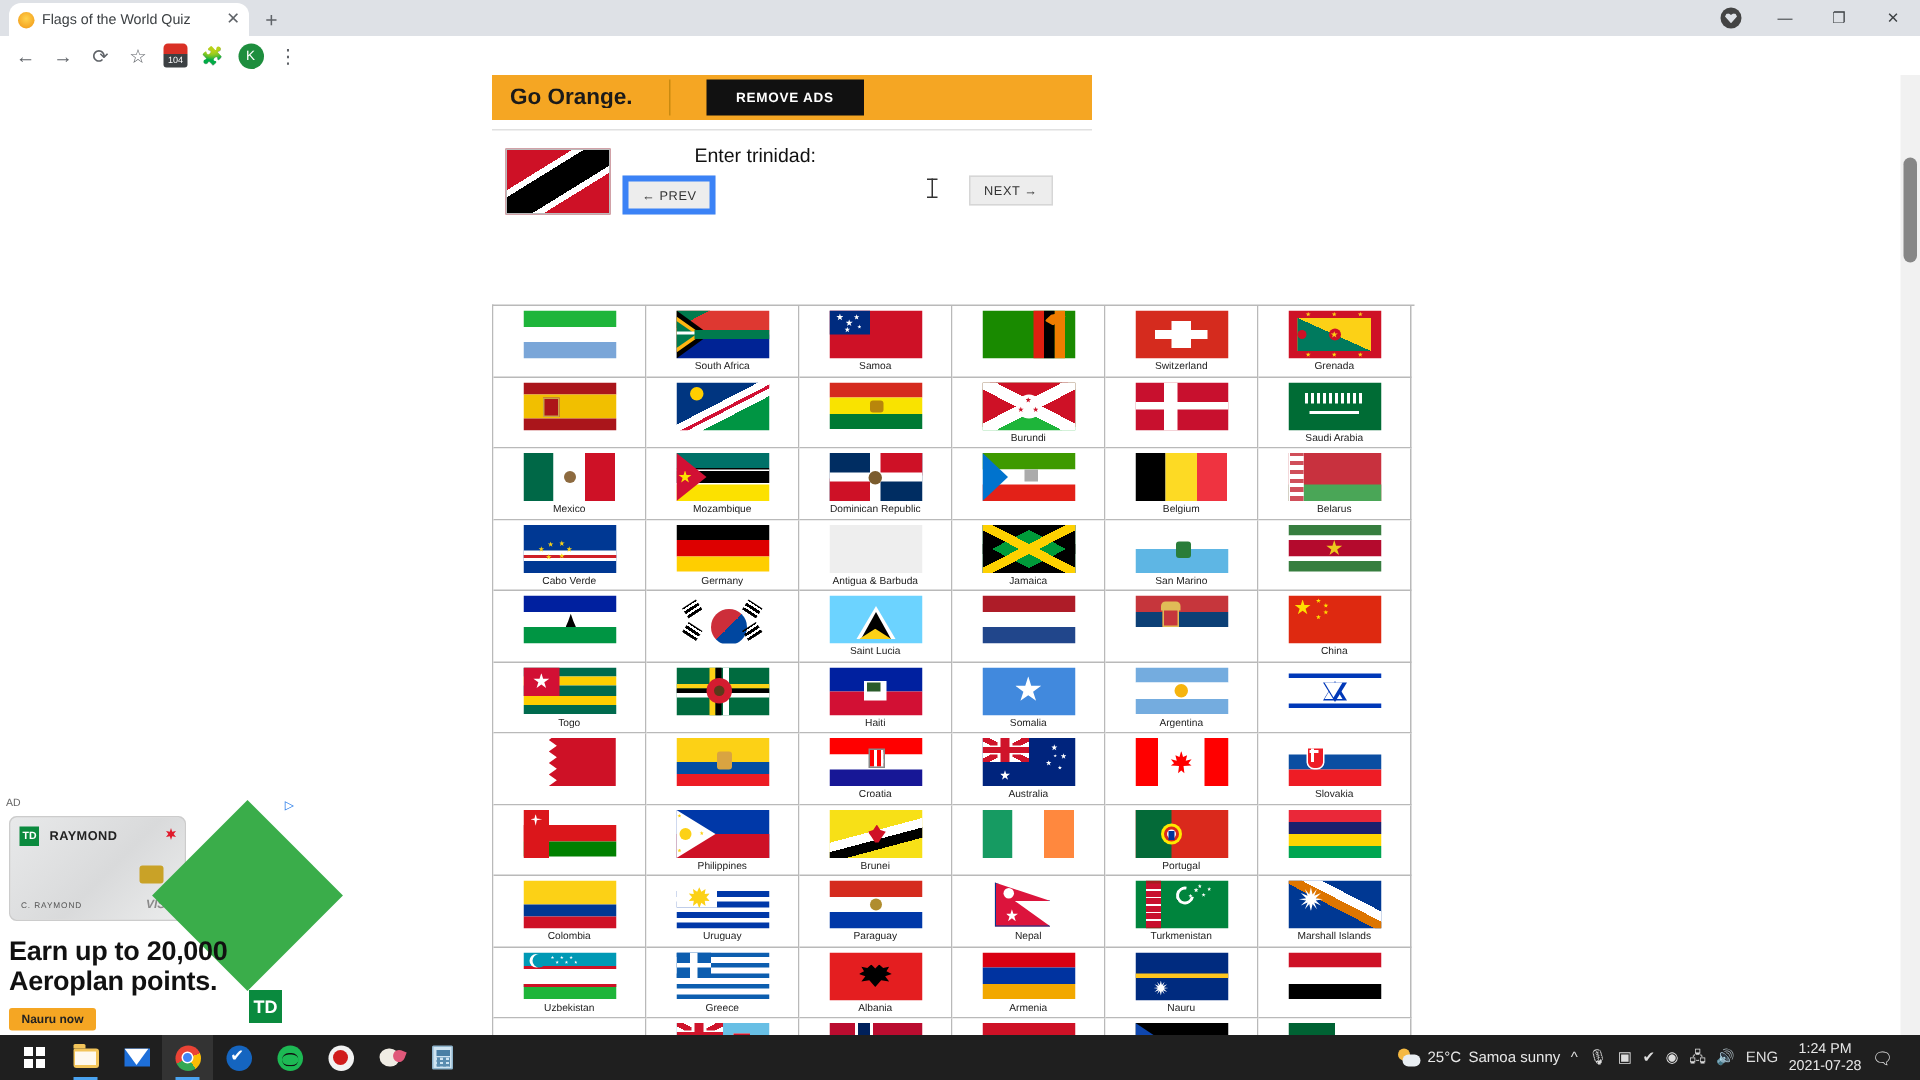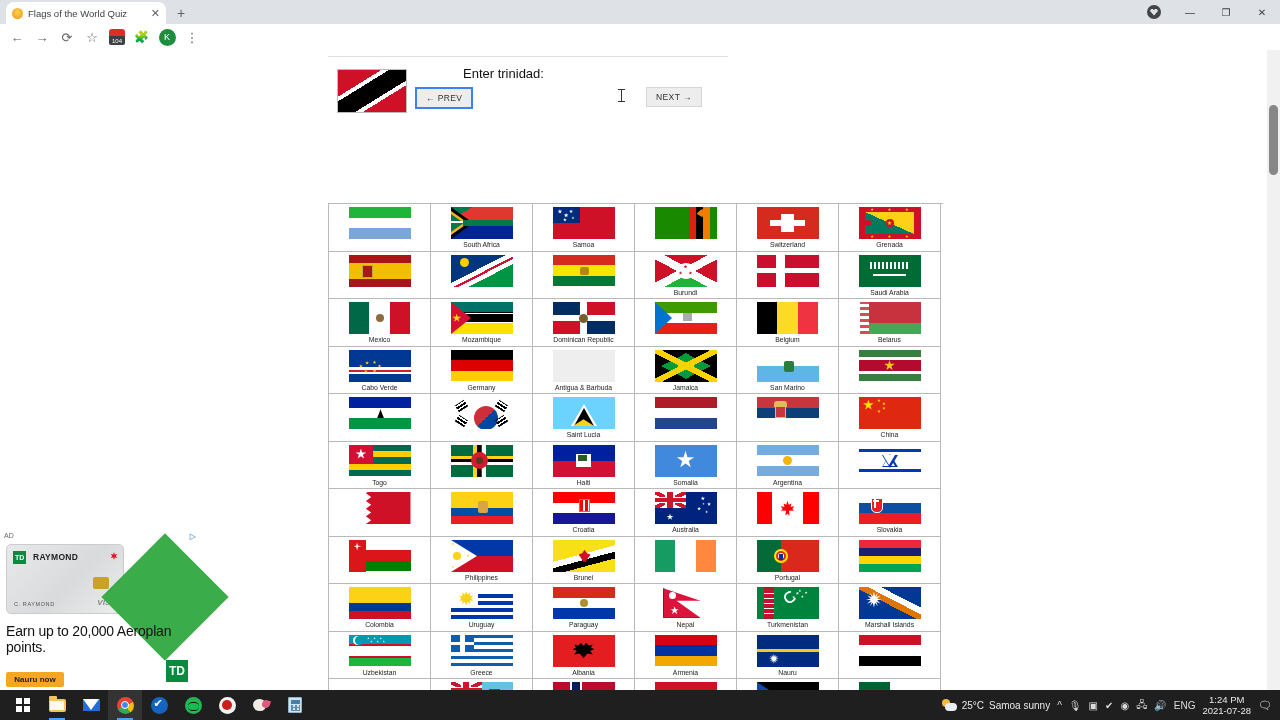--- a/index.html
+++ b/index.html
@@ -75,21 +75,21 @@
   .ad-maple { position:absolute; right:5px; top:7px; width:8px; height:8px; background:#e01a2b;
     clip-path:polygon(50% 0,60% 32%,92% 26%,72% 50%,92% 74%,60% 68%,50% 100%,40% 68%,8% 74%,28% 50%,8% 26%,40% 32%); }
   .ad-chip { position:absolute; right:14px; top:32px; width:16px; height:12px; background:#c9a227;
     border-radius:2px; }
   .ad-name { position:absolute; left:7px; bottom:6px; font-size:5.5px; color:#555;
     letter-spacing:.6px; }
   .ad-visa { position:absolute; right:7px; bottom:6px; font-size:8px; color:#8a8a8a;
     font-style:italic; font-weight:bold; }
   .ad-diamond { position:absolute; left:120px; top:22px; width:90px; height:90px; background:#3aad4a;
     transform:rotate(45deg); }
-  .ad-h1 { position:absolute; left:6px; top:94px; width:170px; font-size:14px; font-weight:normal;
+  .ad-h1 { position:absolute; left:6px; top:94px; width:170px; font-size:18px; font-weight:bold;
     color:#111; line-height:1.12; letter-spacing:-.2px; }
   .ad-btn { position:absolute; left:6px; top:142px; width:58px; height:15px; background:#f5a623;
     border-radius:2px; color:#222; font-size:8px; font-weight:bold; display:flex;
     align-items:center; justify-content:center; }
   .ad-td2 { position:absolute; right:12px; bottom:8px; width:22px; height:22px; background:#0a8a3e;
     color:#fff; font-size:12px; font-weight:bold; display:flex; align-items:center;
     justify-content:center; }
 
   
   .content { position:absolute; left:328px; top:0; width:615px; }
@@ -97,21 +97,21 @@
     display:flex; align-items:center; }
   .go-orange { font-size:15px; font-weight:bold; color:#1a1a1a; margin-left:12px;
     overflow:hidden; height:13px; line-height:11px; }
   .vline { width:1px; height:24px; background:#c98a10; margin-left:24px; }
   .remove-ads { margin-left:24px; background:#111; color:#fff; font-size:9px; font-weight:bold;
     padding:7px 20px; letter-spacing:.5px; }
   .hr { width:400px; height:1px; background:#e0e0e0; margin-top:6px; }
 
   .quizbar { position:relative; height:60px; margin-top:8px; }
   .cur-flag { position:absolute; left:9px; top:4px; width:70px; height:44px; border:1px solid #bbb; }
-  .btn-prev { position:absolute; left:87px; top:22px; background:#ededed; border:2px solid #3b82f6;
+  .btn-prev { position:absolute; left:87px; top:22px; background:#ededed; border:4px solid #3b82f6;
     font-size:8.5px; color:#333; padding:4px 9px; letter-spacing:.4px; }
   .enter-label { position:absolute; left:135px; top:1px; font-size:13px; color:#111; }
   .ans-input { position:absolute; left:135px; top:20px; width:175px; height:23px; background:#fff;
     border:2px solid #5a5a5a; font-size:12px; color:#111; padding:0 6px; font-family:"Liberation Sans",sans-serif; }
   .caret-beam { position:absolute; left:293px; top:24px; width:1px; height:13px; background:#333; }
   .caret-beam::before,.caret-beam::after{ content:""; position:absolute; left:-3px; width:7px; height:1px; background:#333; }
   .caret-beam::before{ top:0; } .caret-beam::after{ bottom:0; }
   .btn-next { position:absolute; left:318px; top:22px; background:#ededed; border:1px solid #d6d6d6;
     font-size:8.5px; color:#333; padding:4px 9px; letter-spacing:.4px; }
 
@@ -176,21 +176,21 @@
     border-radius:50% 50% 45% 55%; background:#f0ece4; }
   .paint::after{ content:""; position:absolute; right:0; top:2px; width:8px; height:8px;
     background:#e0587a; border-radius:50% 0 50% 50%; transform:rotate(20deg); }
   .calc { width:14px; height:16px; background:#cfe4f2; border:1px solid #8fb4cc; border-radius:1px;
     position:relative; }
   .calc::before{ content:""; position:absolute; left:1.5px; top:1.5px; width:9px; height:4px; background:#4a7fa5; }
   .calc::after{ content:""; position:absolute; left:1.5px; top:7px; width:9px; height:6px;
     background:repeating-linear-gradient(90deg,#5b8db0 0 2px,transparent 2px 4px),
                repeating-linear-gradient(0deg,#5b8db0 0 1.5px,transparent 1.5px 3px); }
 
-  .tb-right { margin-left:auto; display:flex; align-items:center; gap:7px; padding-right:8px;
+  .tb-right { margin-left:auto; display:flex; align-items:center; gap:7px; padding-right:18px;
     color:#e8e8e8; font-size:10px; }
   .weather { display:flex; align-items:center; gap:5px; }
   .sunc { width:15px; height:13px; position:relative; }
   .sunc::before{ content:""; position:absolute; left:0; top:0; width:8px; height:8px;
     border-radius:50%; background:#f5b942; }
   .sunc::after{ content:""; position:absolute; left:3px; top:4px; width:12px; height:8px;
     border-radius:6px; background:#e9eef2; }
   .tray-ic { font-size:10px; color:#dcdcdc; }
   .clock { text-align:center; line-height:11px; font-size:9.5px; }
   .notif { font-size:11px; }
@@ -250,20 +250,25 @@
       </div>
       <div class="ad-diamond"></div>
       <div class="ad-h1">Earn up to 20,000 Aeroplan points.</div>
       <div class="ad-btn">Nauru now</div>
 
       <div class="ad-td2">TD</div>
     </div>
 
     <div class="content">
 
+      <div class="orange-banner">
+        <span class="go-orange">Go Orange.</span>
+        <span class="vline"></span>
+        <span class="remove-ads">REMOVE ADS</span>
+      </div>
       <div class="hr"></div>
 
       <div class="quizbar">
 
         <div class="cur-flag" style="background:#ce1126;overflow:hidden;">
           <div style="position:absolute;inset:0;background:
             linear-gradient(to bottom right,transparent calc(50% - 13px),#fff calc(50% - 13px),#fff calc(50% - 9px),#000 calc(50% - 9px),#000 calc(50% + 9px),#fff calc(50% + 9px),#fff calc(50% + 13px),transparent calc(50% + 13px));"></div>
         </div>
         <div class="btn-prev">← PREV</div>
         <div class="enter-label">Enter trinidad:</div>

